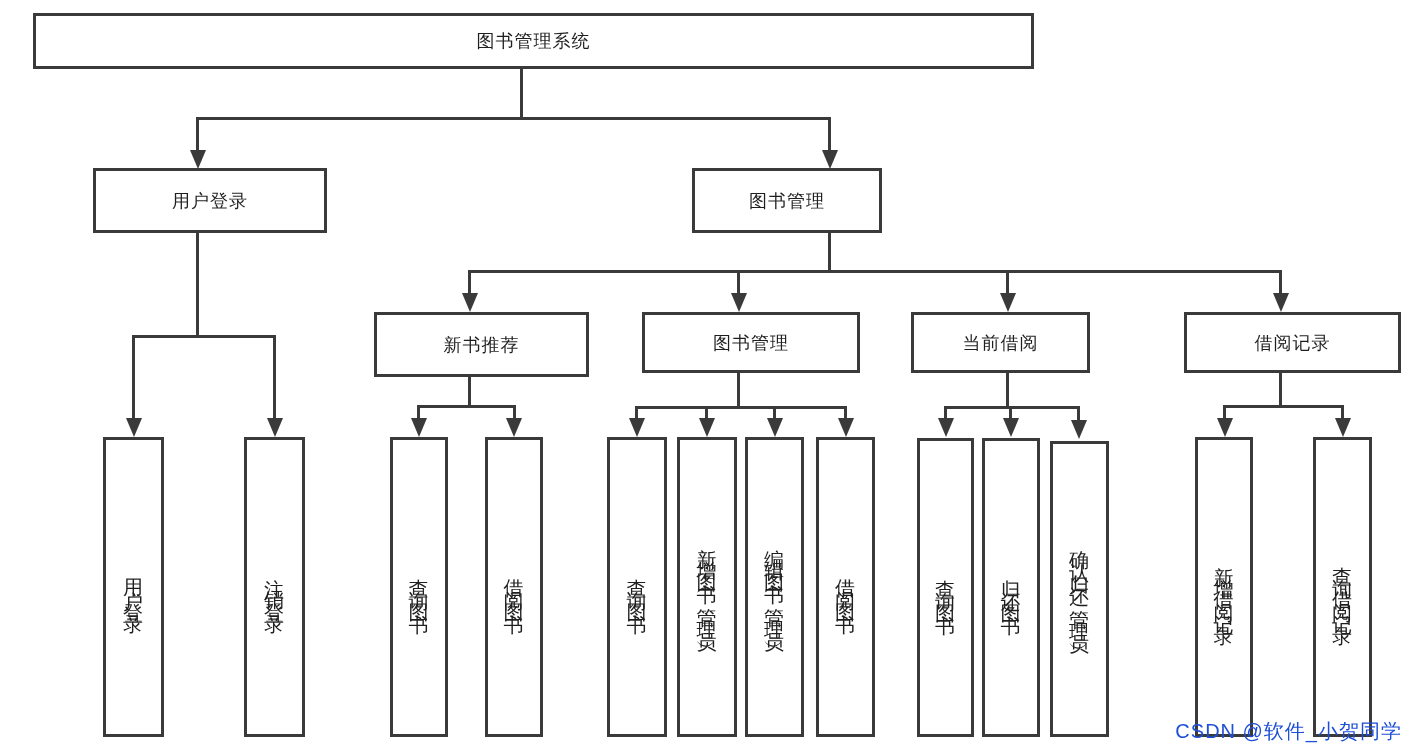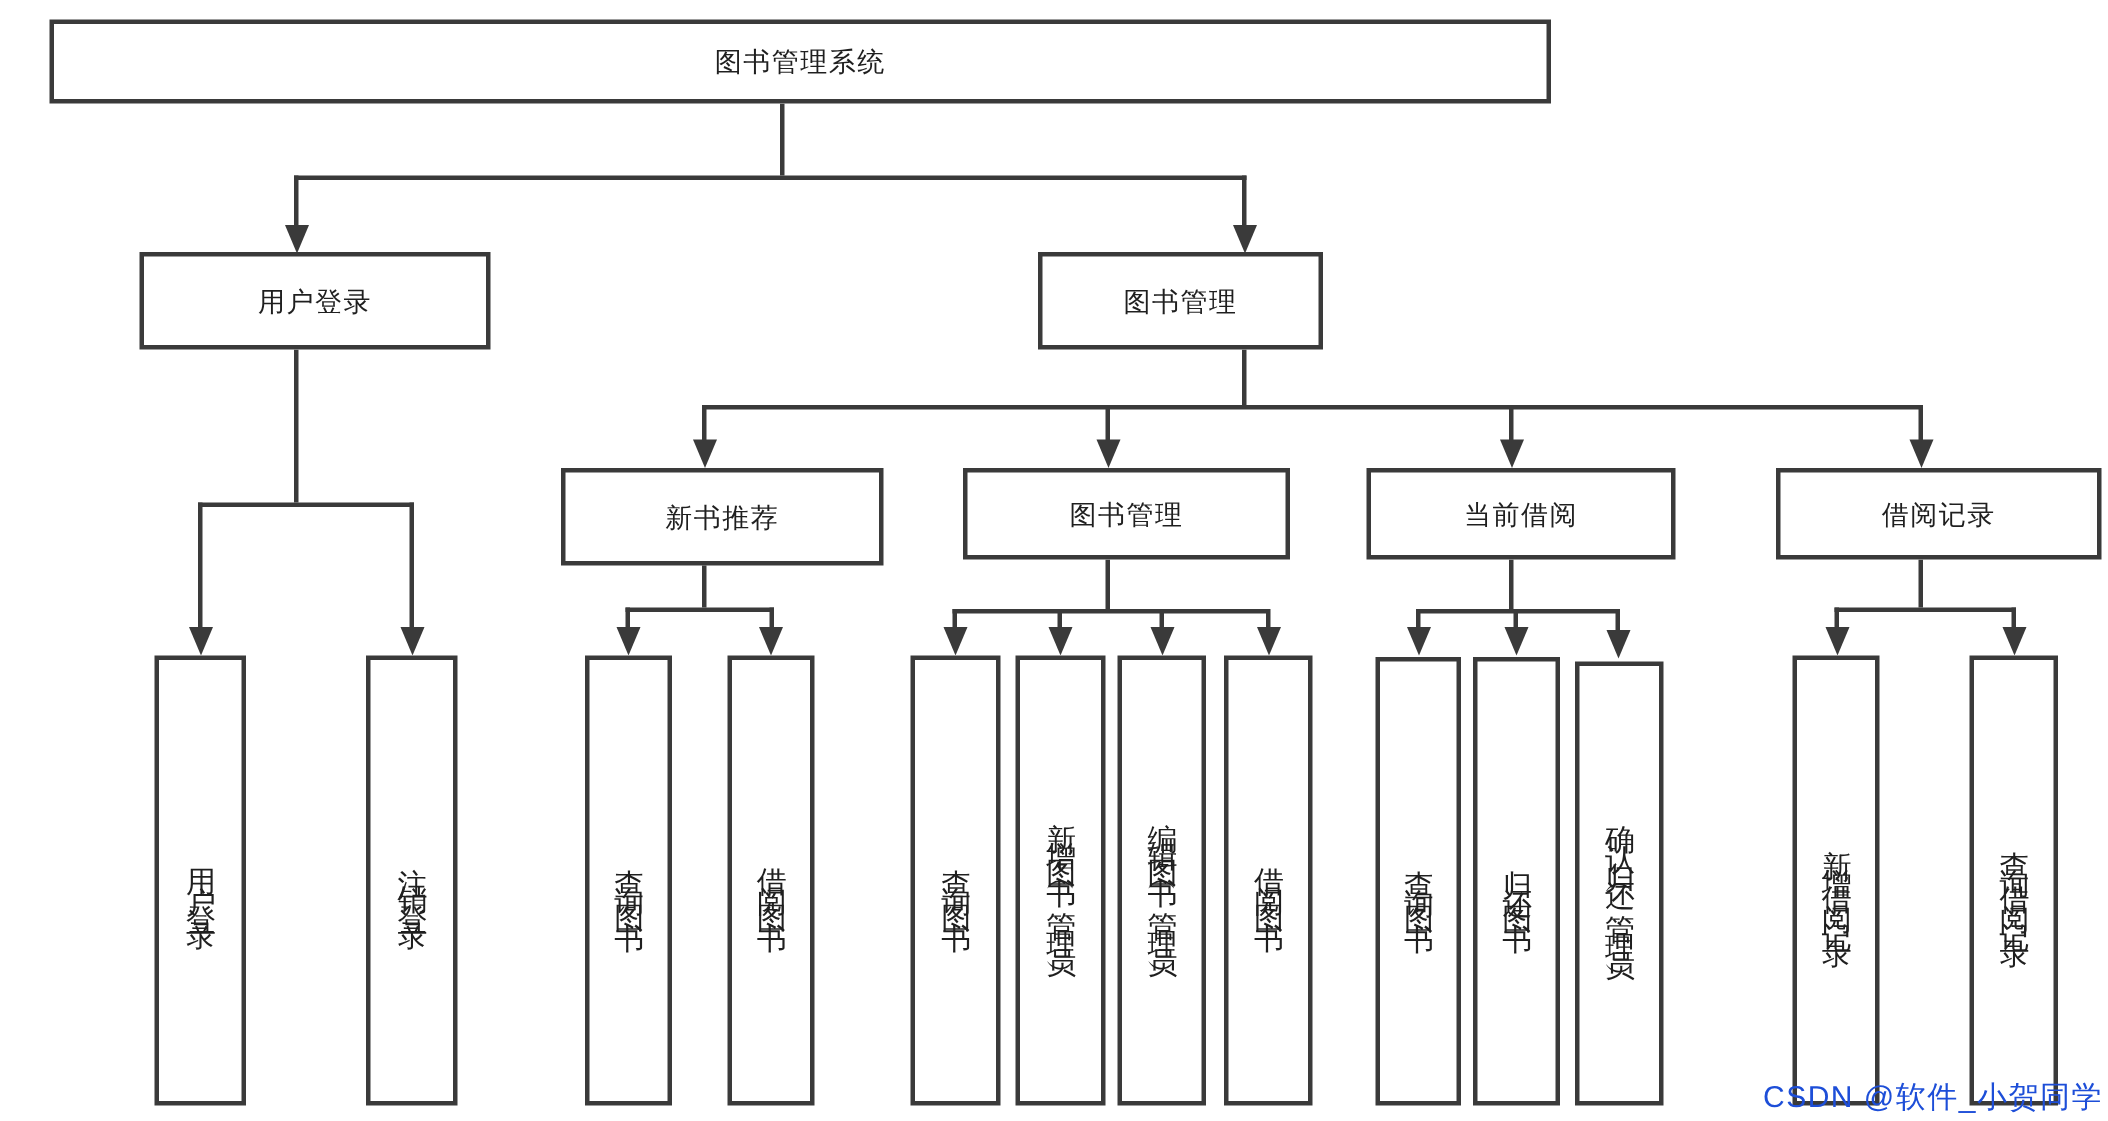--- a/index.html
+++ b/index.html
@@ -40,21 +40,21 @@
     border-right: 8px solid transparent;
     border-top: 19px solid #3a3a3a;
     z-index: 1;
   }
   
   .n-root { left: 21px;   top: 13px;  width: 1001px; height: 56px; }
   .n-l2a  { left: 81px;   top: 168px; width: 234px;  height: 65px; }
   .n-l2b  { left: 680px;  top: 168px; width: 190px;  height: 65px; }
   .n-l3a  { left: 362px;  top: 312px; width: 215px;  height: 65px; text-align: right; }
   .n-l3b  { left: 630px;  top: 312px; width: 218px;  height: 61px; }
-  .n-l3c  { left: 899px;  top: 312px; width: 206px;  height: 61px; }
+  .n-l3c  { left: 899px;  top: 312px; width: 179px;  height: 61px; }
   .n-l3d  { left: 1172px; top: 312px; width: 217px;  height: 61px; }
   .n-a1 { left: 103px;  top: 437px; width: 61px; height: 300px; }
   .n-a2 { left: 244px;  top: 437px; width: 61px; height: 300px; }
   .n-b1 { left: 390px;  top: 437px; width: 58px; height: 300px; }
   .n-b2 { left: 485px;  top: 437px; width: 58px; height: 300px; }
   .n-c1 { left: 607px;  top: 437px; width: 60px; height: 300px; }
   .n-c2 { left: 677px;  top: 437px; width: 60px; height: 300px; }
   .n-c3 { left: 745px;  top: 437px; width: 59px; height: 300px; }
   .n-c4 { left: 816px;  top: 437px; width: 59px; height: 300px; }
   .n-d1 { left: 917px;  top: 438px; width: 57px; height: 299px; }

